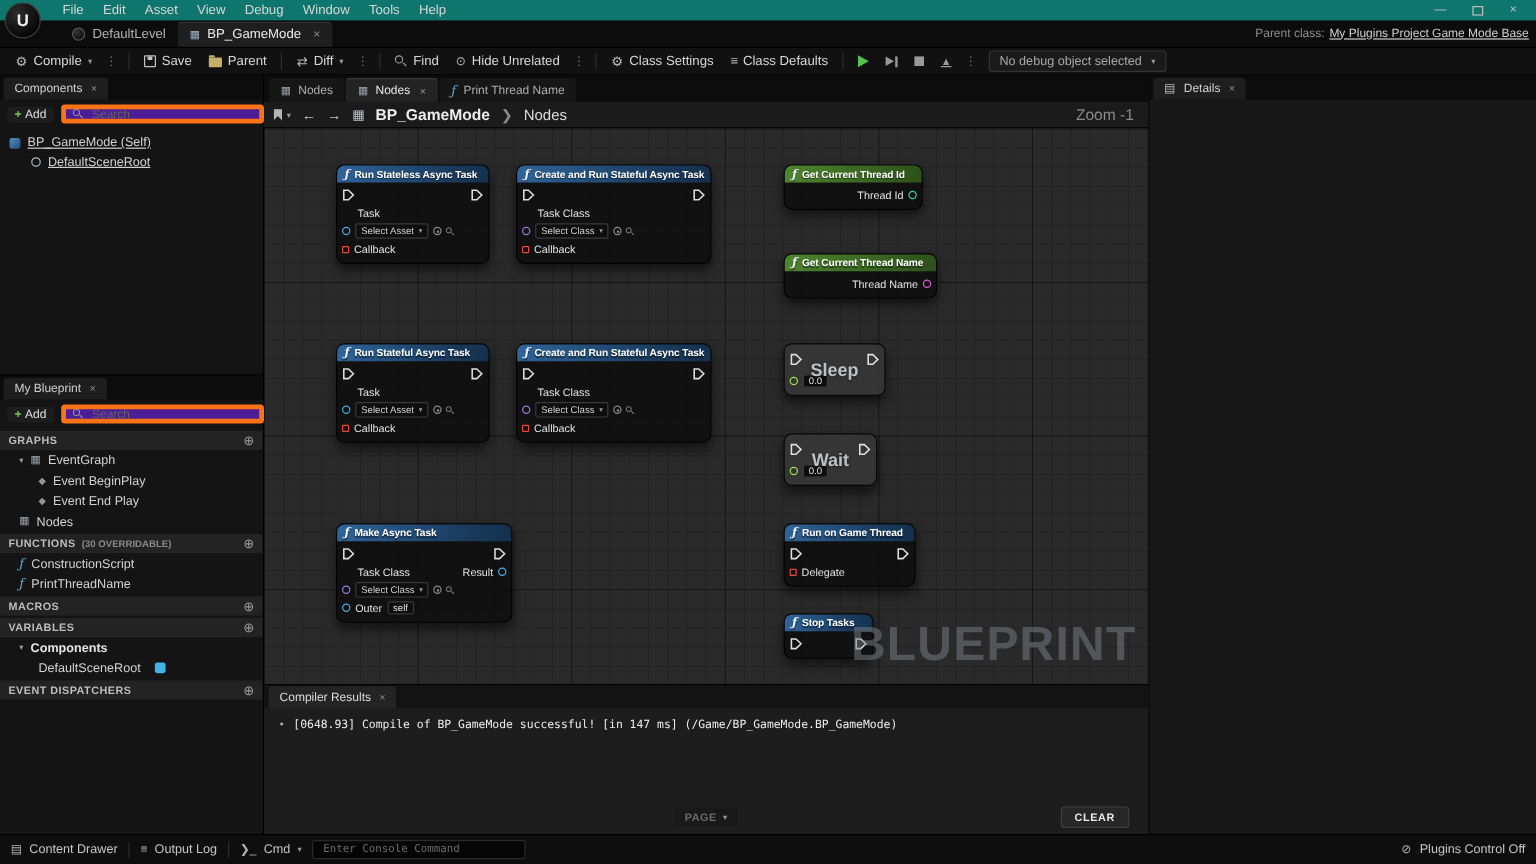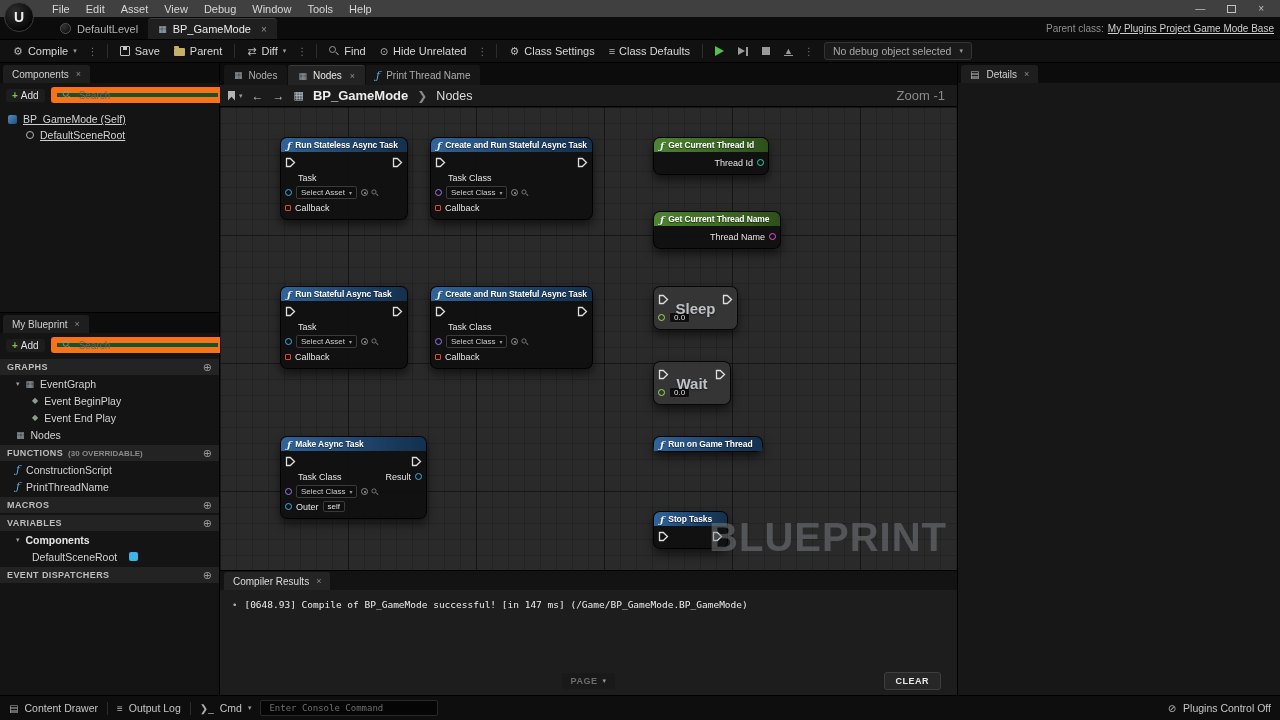--- a/index.html
+++ b/index.html
@@ -1,21 +1,21 @@
 <!DOCTYPE html>
 <html><head>
 <meta charset="utf-8">
 <style>
   html,body{margin:0;padding:0;background:#000;}
   *{box-sizing:border-box;}
   .app{width:1280px;height:720px;position:relative;overflow:hidden;background:#0d0d0d;
        font-family:"Liberation Sans","DejaVu Sans",sans-serif;color:#cfcfcf;display:flex;flex-direction:column;}
 
   
-  .menubar{height:17px;background:#404040;display:flex;align-items:center;padding-left:44px;font-size:11px;position:relative;z-index:6;}
+  .menubar{height:17px;background:#0f766e;display:flex;align-items:center;padding-left:44px;font-size:11px;position:relative;z-index:6;}
   .menu-item{padding:0 8px;color:#d6d6d6;cursor:default;}
   .top-pill{position:absolute;left:562px;top:0;width:22px;height:2px;background:#e8e8e8;}
   .win-controls{margin-left:auto;display:flex;align-items:center;gap:22px;padding-right:16px;color:#c0c0c0;font-size:10px;}
   .i-maxbox{width:9px;height:8px;border:1.2px solid #c0c0c0;display:inline-block;}
   .ue-logo{position:absolute;left:4px;top:2px;width:30px;height:30px;border-radius:50%;
            background:radial-gradient(circle at 35% 30%,#2e2e2e,#060606 75%);border:1px solid #3c3c3c;
            display:flex;align-items:center;justify-content:center;color:#f0f0f0;font-weight:bold;font-size:14px;z-index:10;}
 
   
   .tabbar{height:23px;background:#0c0c0c;display:flex;align-items:flex-end;padding-left:50px;border-bottom:1px solid #000;position:relative;}
@@ -57,21 +57,21 @@
   .workspace{flex:1;display:flex;min-height:0;}
 
   
   .left-panel{width:220px;background:#141414;display:flex;flex-direction:column;border-right:1px solid #000;}
   .panel-tabstrip{height:20px;background:#0c0c0c;display:flex;align-items:flex-end;padding-left:3px;flex:none;}
   .panel-tab{background:#1e1e1e;height:18px;display:flex;align-items:center;gap:7px;padding:0 9px;font-size:10px;color:#d0d0d0;border-radius:3px 3px 0 0;}
   .panel-close{color:#8a8a8a;font-size:9px;}
   .addbar{display:flex;align-items:center;gap:6px;padding:4px 6px;flex:none;}
   .add-btn{display:flex;align-items:center;gap:3px;font-size:10px;color:#e0e0e0;padding:1px 6px;border-radius:3px;background:#1d1d1d;}
   .add-plus{color:#79c64f;font-weight:bold;}
-  .searchbox{flex:1;display:flex;align-items:center;gap:5px;background:#14532d;border:6px solid #f97316;border-radius:3px;height:16px;padding:0 5px;}
+  .searchbox{flex:1;display:flex;align-items:center;gap:5px;background:#4c1d95;border:4px solid #f97316;border-radius:3px;height:16px;padding:0 5px;}
   .searchbox input{flex:1;min-width:0;background:transparent;border:none;outline:none;color:#ccc;font-size:10px;font-family:inherit;}
   .searchbox input::placeholder{color:#646464;}
   .searchbox .i-mag{transform:scale(.85);}
   .components-panel{height:250px;display:flex;flex-direction:column;border-bottom:1px solid #000;}
   .comp-tree{padding:4px 0;text-decoration:underline;}
   .tree-item{display:flex;align-items:center;gap:6px;height:16px;font-size:10.5px;color:#d2d2d2;padding-left:8px;}
   .tree-item.indent-1{padding-left:26px;}
   .icon-blueprint{width:9px;height:9px;border-radius:2px;background:linear-gradient(135deg,#4f8cc0,#25507a);display:inline-block;}
   .icon-scene-root{width:8px;height:8px;border-radius:50%;border:1.5px solid #aeb6bc;display:inline-block;}
   .myblueprint-panel{flex:1;display:flex;flex-direction:column;min-height:0;}
@@ -757,20 +757,45 @@
                   </span>
                   <span class="pinside right"></span>
                 </div>
               </div>
             </div>
             <div class="bp-node style-function" style="left: 433px; top: 329px; width: 110px;">
               <div class="node-header">
                 <span class="fn-icon">ƒ</span>
                 <span class="node-title">Run on Game Thread</span>
               </div>
+              <div class="node-body">
+                <div class="node-row">
+                  <span class="pinside left">
+                    <span class="pin pin-exec">
+                      <svg width="11" height="11" viewBox="0 0 11 11">
+                        <path d="M1.5 1.5 h3.8 l4.2 4 -4.2 4 h-3.8 z" fill="none" stroke="#dedede" stroke-width="1.3"></path>
+                      </svg>
+                    </span>
+                  </span>
+                  <span class="pinside right">
+                    <span class="pin pin-exec">
+                      <svg width="11" height="11" viewBox="0 0 11 11">
+                        <path d="M1.5 1.5 h3.8 l4.2 4 -4.2 4 h-3.8 z" fill="none" stroke="#dedede" stroke-width="1.3"></path>
+                      </svg>
+                    </span>
+                  </span>
+                </div>
+                <div class="node-row">
+                  <span class="pinside left">
+                    <span class="pin pin-square pin-delegate"></span>
+                    <span class="pin-label">Delegate</span>
+                  </span>
+                  <span class="pinside right"></span>
+                </div>
+              </div>
             </div>
             <div class="bp-node style-function" style="left: 433px; top: 404px; width: 75px;">
               <div class="node-header">
                 <span class="fn-icon">ƒ</span>
                 <span class="node-title">Stop Tasks</span>
               </div>
               <div class="node-body">
                 <div class="node-row">
                   <span class="pinside left">
                     <span class="pin pin-exec">

